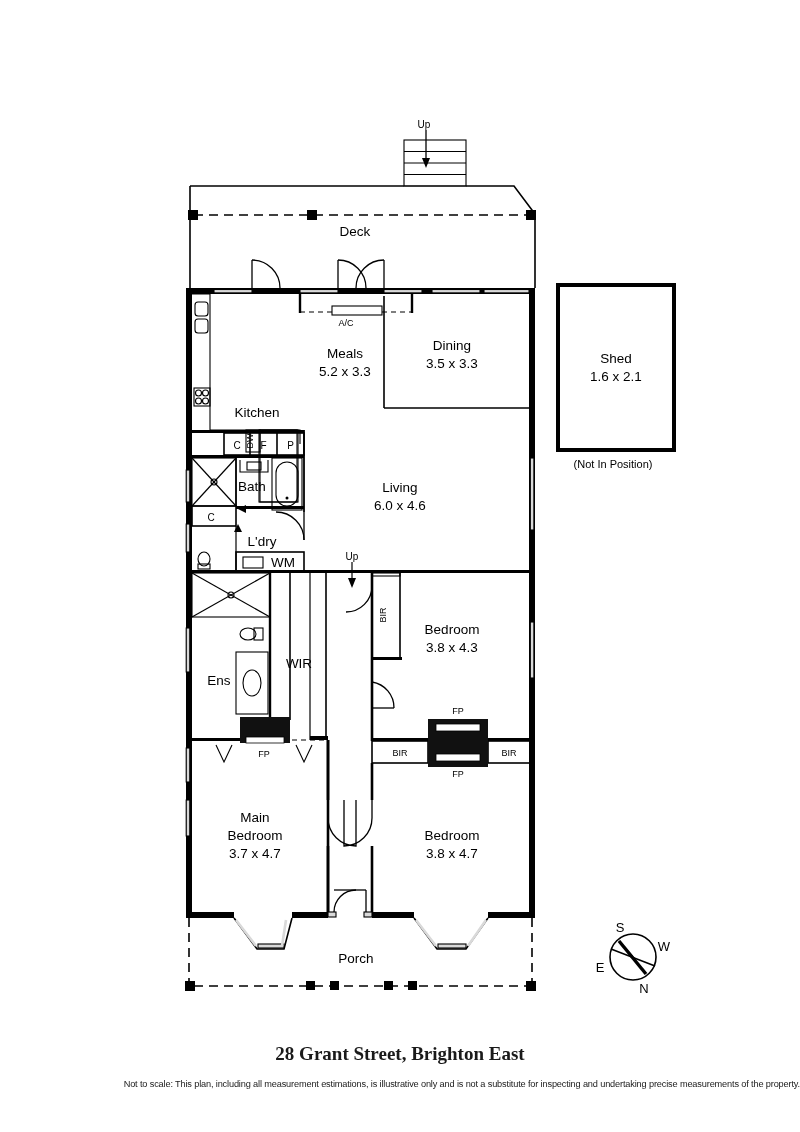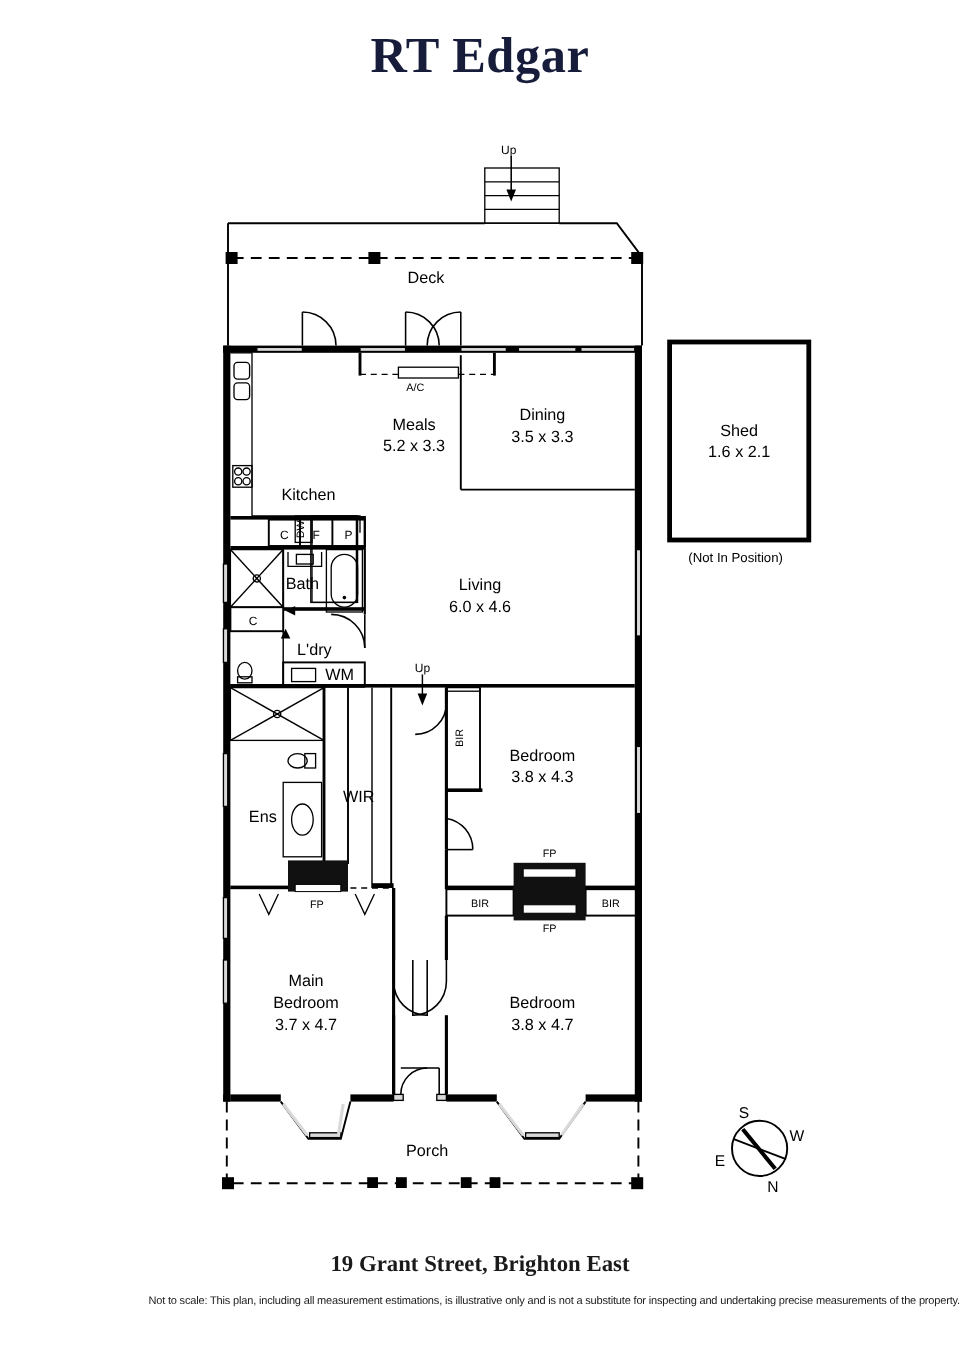--- a/index.html
+++ b/index.html
@@ -111,21 +111,20 @@
   .swing { fill: none; stroke: #000; stroke-width: 1.3; }
   .dash { fill: none; stroke: #000; stroke-width: 1.6; stroke-dasharray: 9 6; }
   .dashthin { fill: none; stroke: #000; stroke-width: 1.2; stroke-dasharray: 5 4; }
   .fp { fill: #111; }
 </style>
 </head>
 <body>
 
 <div id="page">
 
-  <div id="brand">RT Edgar</div>
 
   <div id="plan-wrap">
     <svg id="plan" viewBox="0 0 800 920" xmlns="http://www.w3.org/2000/svg">
 
       <g>
         <rect x="404" y="40" width="62" height="46" class="thin2" fill="#fff"></rect>
         <line x1="404" y1="51.5" x2="466" y2="51.5" stroke="#000" stroke-width="1"></line>
         <line x1="404" y1="63" x2="466" y2="63" stroke="#000" stroke-width="1"></line>
         <line x1="404" y1="74.5" x2="466" y2="74.5" stroke="#000" stroke-width="1"></line>
         <line x1="404" y1="86" x2="466" y2="86" stroke="#000" stroke-width="1"></line>
@@ -454,16 +453,16 @@
         <line x1="619" y1="841" x2="633" y2="857" stroke="#000" stroke-width="1.4"></line>
       </g>
       <text class="compass-t" x="620" y="832">S</text>
       <text class="compass-t" x="664" y="851">W</text>
       <text class="compass-t" x="600" y="872">E</text>
       <text class="compass-t" x="644" y="893">N</text>
 
     </svg>
   </div>
 
-  <div id="address">19 Grant Street, Brighton East</div>
+  <div id="address">28 Grant Street, Brighton East</div>
   <div id="disclaimer">Not to scale: This plan, including all measurement estimations, is illustrative only and is not a substitute for inspecting and undertaking precise measurements of the property.</div>
 
 </div>
 
 </body></html>

